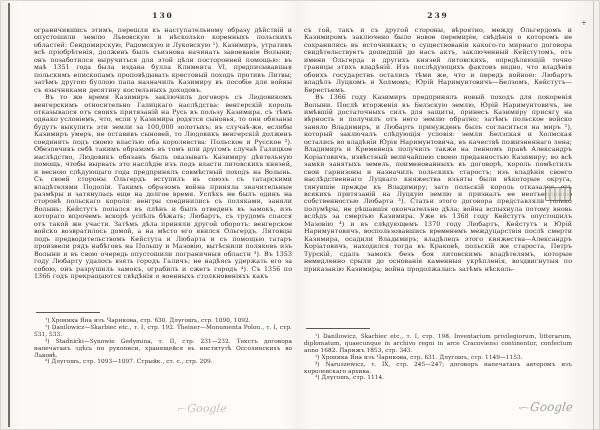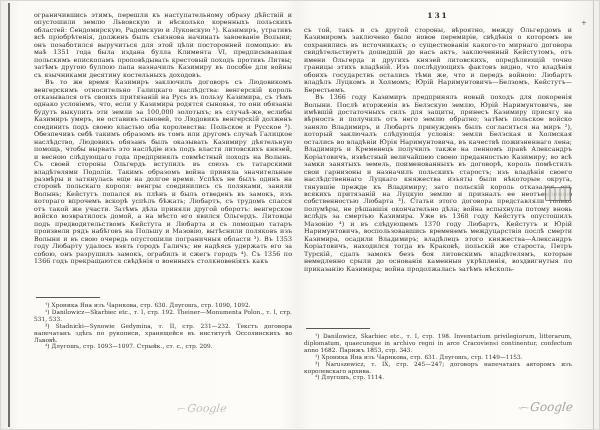--- a/index.html
+++ b/index.html
@@ -73,35 +73,36 @@
 </head>
 <body>
 
 <div class="scan-canvas">
 
   <div class="edge-line-left"></div>
   <div class="edge-line-right"></div>
   <div class="corner-mark">+</div>
 
   <div class="page page-left">
+    <div class="page-number">130</div>
     <div class="body-text">
       <p>ограничившись этимъ, перешли къ наступательному образу дѣйствій и опустошили землю Львовскую и нѣсколько коренныхъ польскихъ областей: Сендомирскую, Радомскую и Луковскую ¹). Казимиръ, утративъ всѣ пріобрѣтенія, долженъ былъ съизнова начинать завоеваніе Волыни; онъ позаботился выручиться для этой цѣли посторонней помощью: въ маѣ 1351 года была издана булла Климента VI, предписывавшая польскимъ епископамъ проповѣдывать крестовый походъ противъ Литвы; затѣмъ другою буллою папа назначилъ Казимиру въ пособіе для войны съ язычниками десятину костельныхъ доходовъ.</p>
       <p class="indent">Въ то же время Казимиръ заключилъ договоръ съ Людовикомъ венгерскимъ относительно Галицкаго наслѣдства: венгерскій король отказывался отъ своихъ притязаній на Русь въ пользу Казимира, съ тѣмъ однако условіемъ, что, если у Казимира родятся сыновья, то они обязаны будутъ выкупить эти земли за 100,000 золотыхъ; въ случаѣ-же, еслибы Казимиръ умеръ, не оставивъ сыновей, то Людовикъ венгерскій долженъ соединить подъ своею властью оба королевства: Польское и Русское ²). Обезпечивъ себѣ такимъ образомъ въ томъ или другомъ случаѣ Галицкое наслѣдство, Людовикъ обязанъ былъ оказывать Казимиру дѣятельную помощь, чтобы вырвать это наслѣдіе изъ подъ власти литовскихъ князей, и весною слѣдующаго года предпринялъ совмѣстный походъ на Волынь. Съ своей стороны Ольгердъ вступилъ въ союзъ съ татарскими владѣтелями Подоліи. Такимъ образомъ война приняла значительные размѣры и затянулась еще на долгое время. Успѣхъ не былъ одинъ на сторонѣ польскаго короля: венгры соединились съ поляками, заняли Волынь; Кейстутъ попался въ плѣнъ и былъ отведенъ въ замокъ, изъ котораго впрочемъ вскорѣ успѣлъ бѣжать; Любартъ, съ трудомъ спасся отъ такой же участи. Затѣмъ дѣла приняли другой оборотъ: венгерское войско возвратилось домой, а на мѣсто его явился Ольгердъ. Литовцы подъ предводительствомъ Кейстута и Любарта и съ помощью татаръ произвели рядъ набѣговъ на Польшу и Мазовію, вытѣснили поляковъ изъ Волыни и въ свою очередь опустошили пограничныя области ³). Въ 1353 году Любарту удалось взять городъ Галичъ; не надѣясь удержать его за собою, онъ разрушилъ замокъ, ограбилъ и сжегъ городъ ⁴). Съ 1356 по 1366 годъ прекращаются свѣдѣнія о военныхъ столкновеніяхъ какъ</p>
     </div>
     <hr class="footnote-rule">
     <div class="footnotes">
       <p>¹) Хроника Яна изъ Чарнкова, стр. 630. Длугошъ, стр. 1090, 1092.</p>
       <p>²) Danilowicz—Skarbiec etc., т. I, стр. 192. Theiner—Monumenta Polon., т. I, стр. 531, 533.</p>
       <p>³) Stadnicki—Synowie Gedymina, т. II, стр. 231—232. Текстъ договора напечатанъ здѣсь по рукописи, хранящейся въ институтѣ Оссолинскихъ во Львовѣ.</p>
       <p>⁴) Длугошъ, стр. 1093—1097. Стрыйк., ст. с., стр. 209.</p>
     </div>
   </div>
 
   <div class="page page-right">
-    <div class="page-number">131</div>
+    <div class="page-number">239</div>
     <div class="body-text">
       <p>съ той, такъ и съ другой стороны, вѣроятно, между Ольгердомъ и Казимиромъ заключено было новое перемиріе, свѣдѣнія о которомъ не сохранились въ источникахъ; о существованіи какого-то мирнаго договора свидѣтельствуетъ дошедшій до насъ актъ, заключенный Кейстутомъ, отъ имени Ольгерда и другихъ князей литовскихъ, опредѣляющій точно границы этихъ владѣній. Изъ послѣдующихъ фактовъ видно, что владѣнія обоихъ государствъ остались тѣми же, что и передъ войною: Любартъ владѣлъ Луцкомъ и Холмомъ; Юрій Наримунтовичъ—Белзомъ, Кейстутъ—Берестьемъ.</p>
       <p class="indent">Въ 1366 году Казимиръ предпринялъ новый походъ для покоренія Волыни. Послѣ вторженія въ Белзскую землю, Юрій Наримунтовичъ, не имѣвшій достаточныхъ силъ для защиты, принесъ Казимиру присягу на вѣрность и получилъ отъ него землю обратно; затѣмъ польское войско заняло Владимиръ, и Любартъ принужденъ былъ согласиться на миръ ²), который заключалъ слѣдующія условія: земли Белзская и Холмская остались во владѣніи Юрія Наримунтовича, въ качествѣ пожизненнаго лена; Владимиръ и Кременецъ получилъ также на ленномъ правѣ Александръ Коріатовичъ, извѣстный величайшею своею преданностью Казимиру; во всѣ замки занятыхъ земель, поименованныхъ въ договорѣ, король помѣстилъ свои гарнизоны и назначилъ польскихъ старостъ; изъ владѣнія своего наслѣдственнаго Луцкаго княжества изъяты были нѣкоторые округа, тянувшіе прежде къ Владимиру; зато польскій король отказался отъ всякихъ притязаній на Луцкую землю и призналъ ее неотъемлемою собственностью Любарта ³). Статьи этого договора представляли только полумѣры, не рѣшавшія окончательно дѣла; война вспыхнула потому вновь вслѣдъ за смертью Казимира. Уже въ 1368 году Кейстутъ опустошилъ Мазовію ⁴) и въ слѣдующемъ 1370 году Любартъ, Кейстутъ и Юрій Наримунтовичъ, воспользовавшись временемъ междуцарствія послѣ смерти Казимира, осадили Владимиръ; владѣлецъ этого княжества—Александръ Коріатовичъ, находился тогда въ Краковѣ, польскій же староста, Петръ Турскій, сдалъ замокъ безъ боя литовскимъ владѣтелямъ, которые немедленно срыли до основанія каменныя укрѣпленія, воздвигнутыя по приказанію Казимира; война продолжалась затѣмъ нѣсколь-</p>
     </div>
     <hr class="footnote-rule">
     <div class="footnotes">
       <p>¹) Danilowicz, Skarbiec etc., т. I, стр. 198. Inventarium privilegiorum, litterarum, diplomatum, quaecunque in archivo regni in arce Cracoviensi continentur, confectum anno 1682. Парижъ 1853, стр. 343.</p>
       <p>²) Хроника Яна изъ Чарнкова, стр. 631. Длугошъ, стр. 1149—1153.</p>
       <p>³) Naruszewicz, т. IX, стр. 245—247; договоръ напечатанъ авторомъ изъ королевскаго архива.</p>
       <p>⁴) Длугошъ, стр. 1114.</p>

